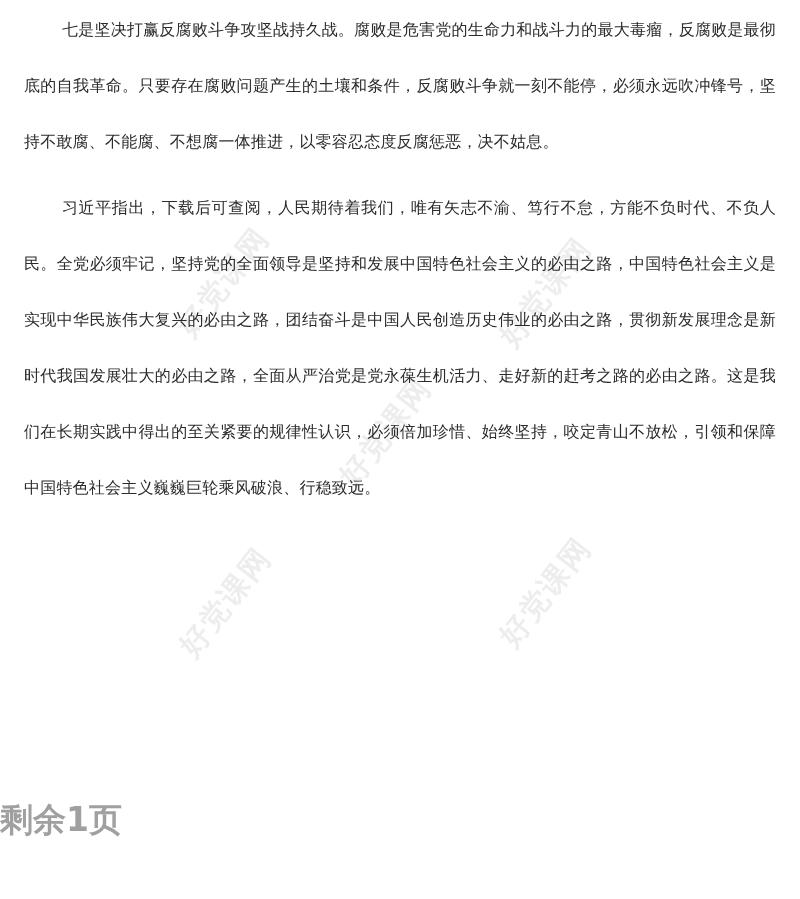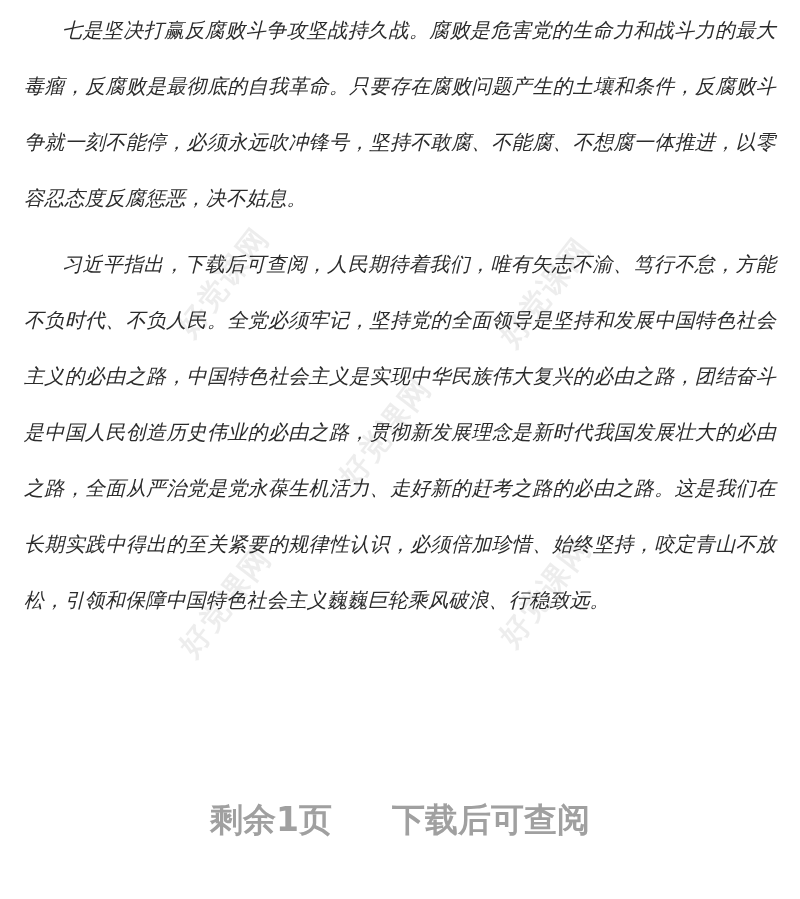--- a/index.html
+++ b/index.html
@@ -16,27 +16,26 @@
       color: #2b2b2b;
     }
     .doc {
       position: absolute;
       left: 24px;
       top: 0;
       width: 752px;
     }
     .para {
       margin: 0;
-      font-size: 20px;
+      font-size: 16px;
       line-height: 56px;
       letter-spacing: 0.2px;
       text-align: justify;
       text-justify: inter-character;
       word-break: break-all;
-      font-style: italic;
     }
     .para.indent {
       text-indent: 38px;
     }
     .para + .para {
       margin-top: 10px;
     }
     .para.first {
       margin-top: 2px;
     }
@@ -52,21 +51,20 @@
       letter-spacing: 2px;
     }
     .more-bar {
       position: absolute;
       left: 0;
       top: 790px;
       width: 800px;
       height: 60px;
       display: flex;
       align-items: center;
-      justify-content: center;
       gap: 60px;
       font-family: "DejaVu Sans", "Liberation Sans", sans-serif;
       font-weight: bold;
       font-size: 33px;
       color: #a0a0a0;
     }
     .more-bar span {
       display: inline-block;
     }
   </style>
@@ -79,14 +77,13 @@
 </div>
 
 <div class="watermark" style="left:168px; top:320px;">好党课网</div>
 <div class="watermark" style="left:490px; top:330px;">好党课网</div>
 <div class="watermark" style="left:330px; top:470px;">好党课网</div>
 <div class="watermark" style="left:170px; top:640px;">好党课网</div>
 <div class="watermark" style="left:490px; top:630px;">好党课网</div>
 
 <div class="more-bar">
   <span>剩余1页</span>
-  <span>下载后可查阅</span>
 </div>
 
 </body></html>

